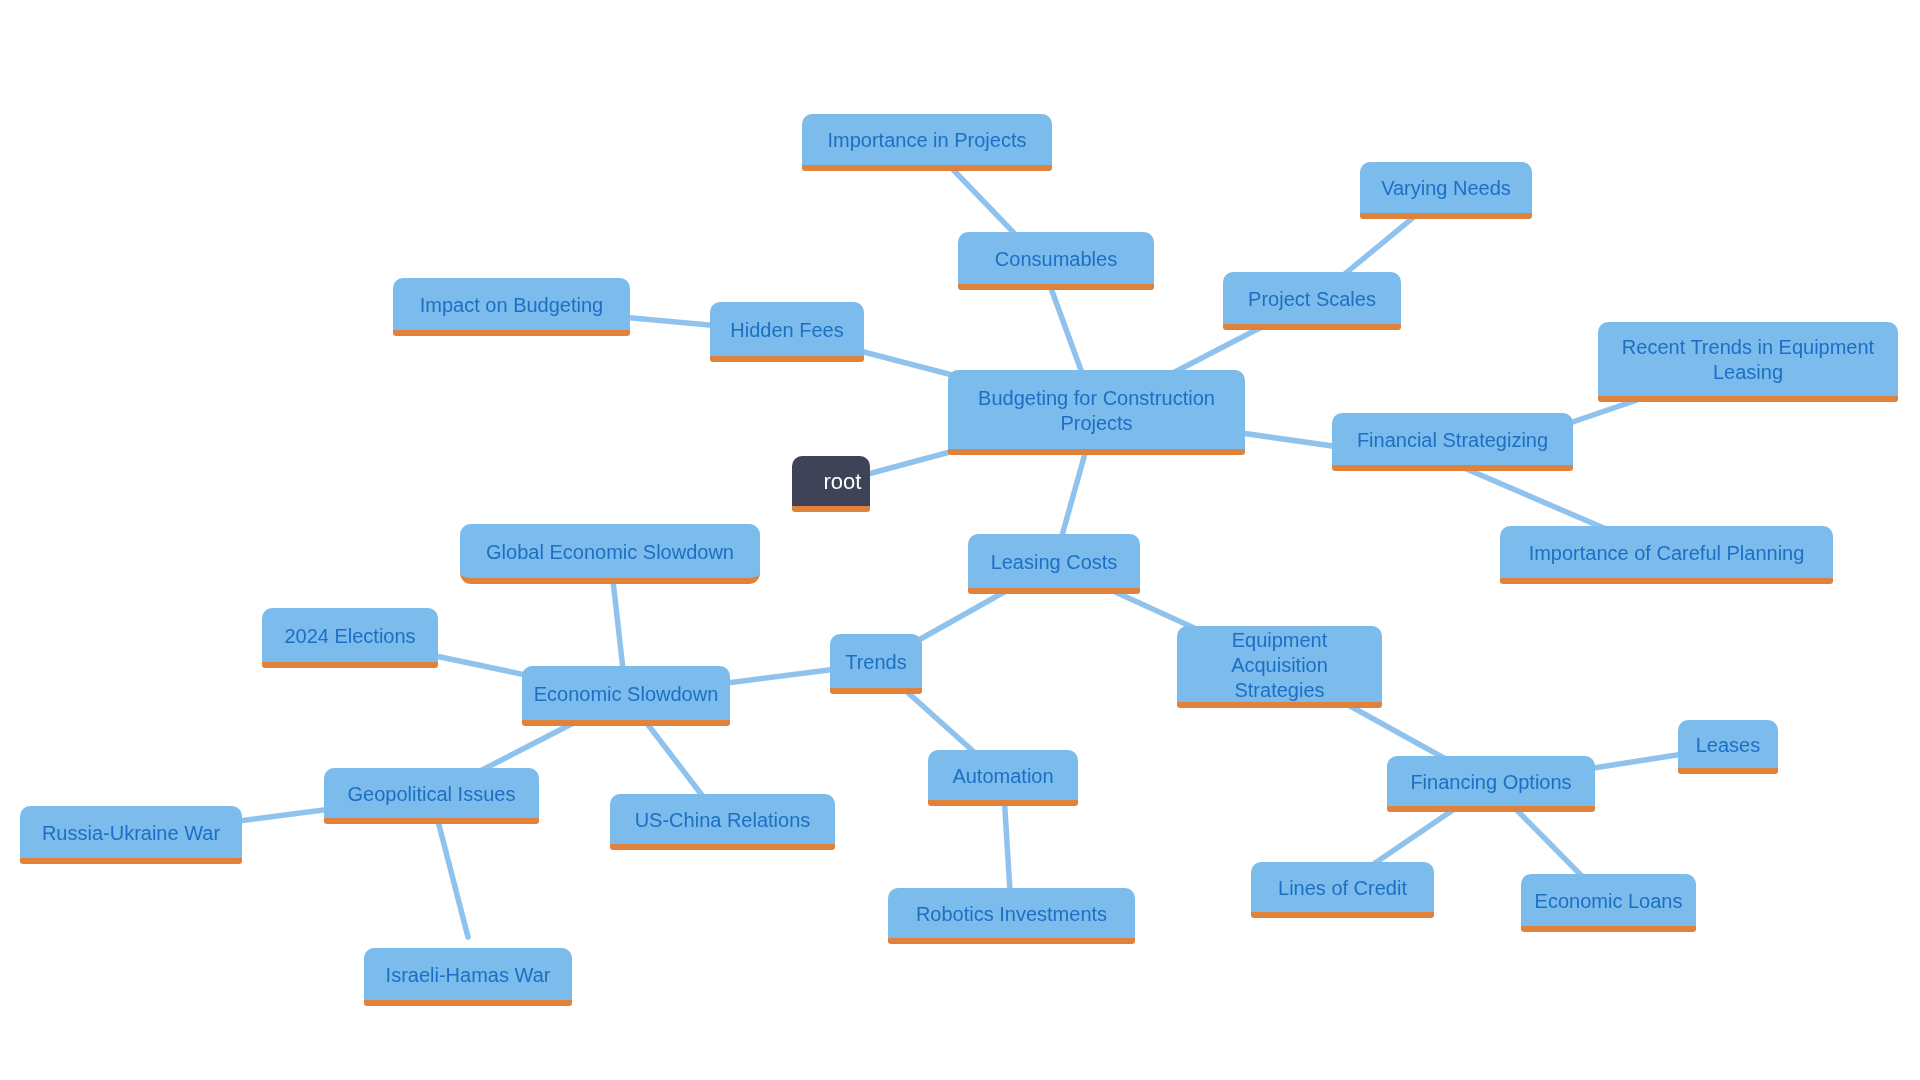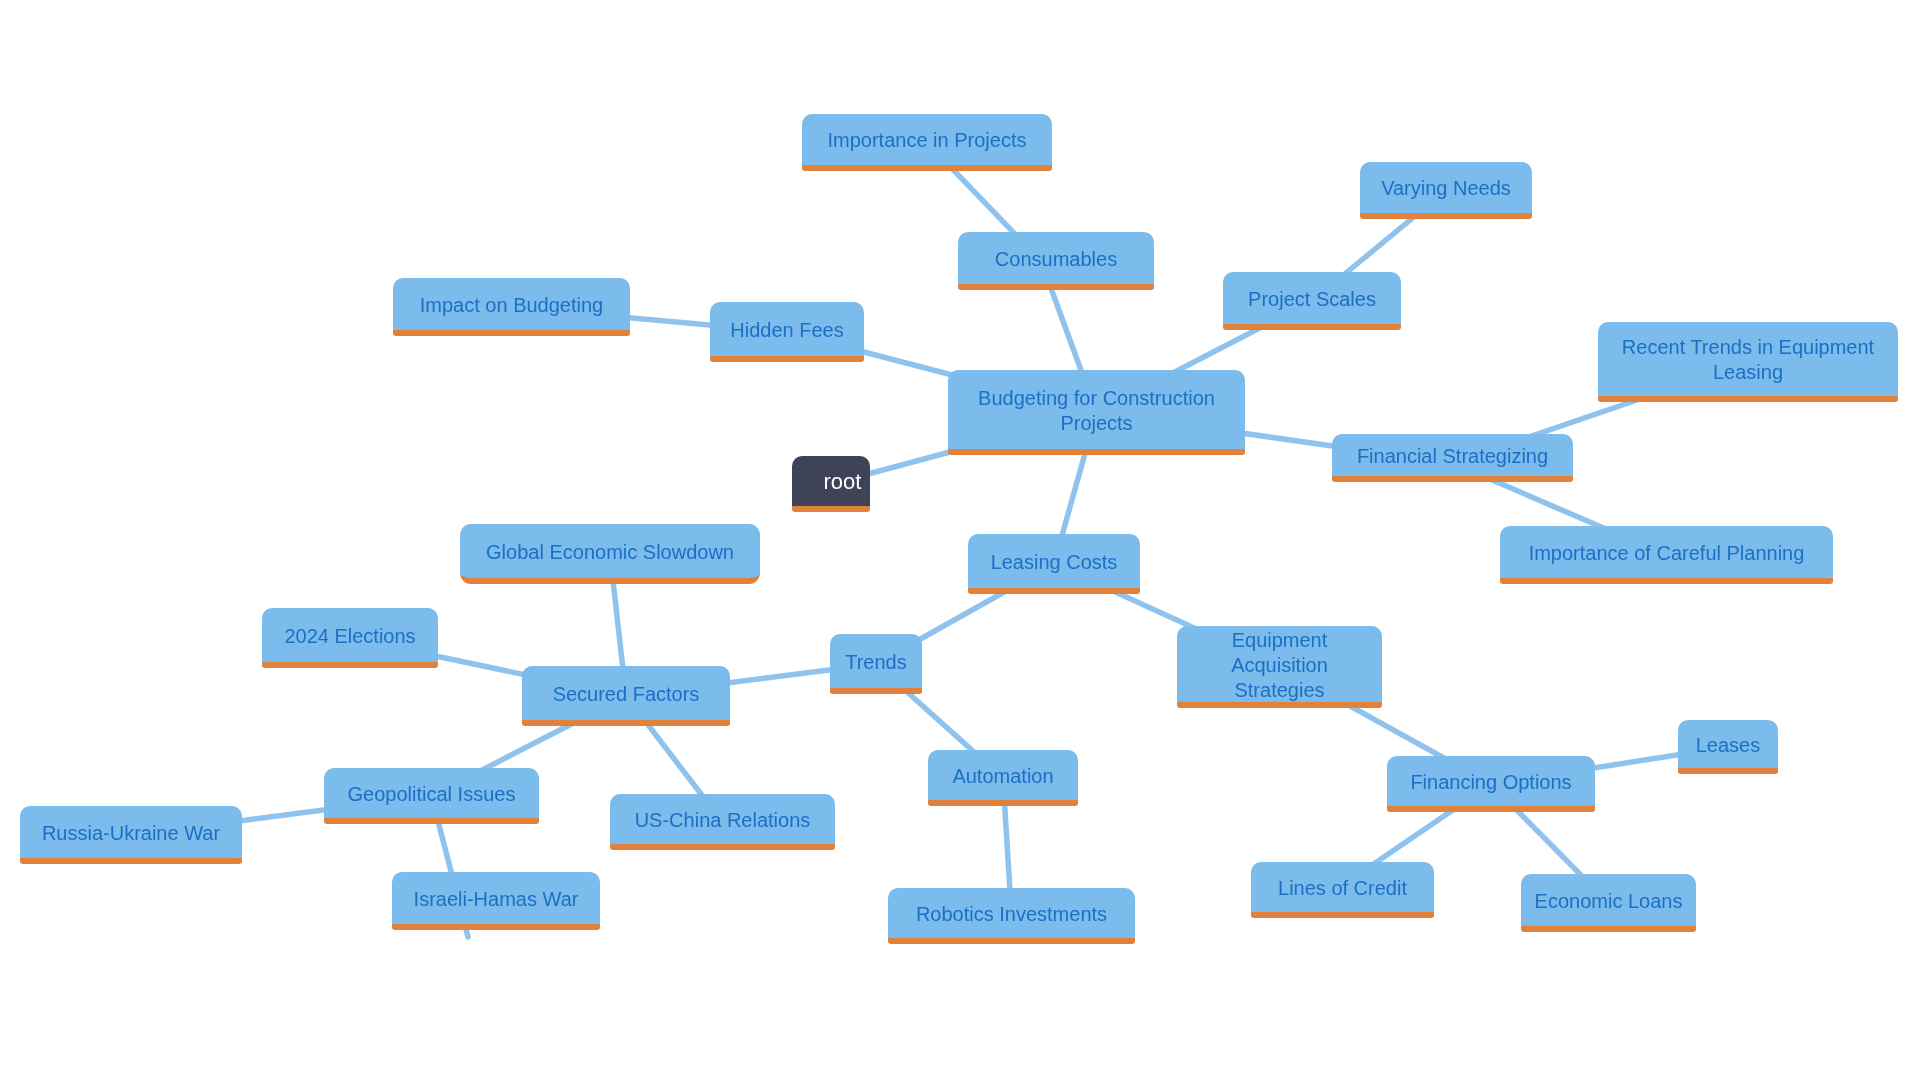--- a/index.html
+++ b/index.html
@@ -115,21 +115,21 @@
       </div>
       <div class="node branch" style="left: 393px; top: 278px; width: 237px; height: 58px;">
         <span class="label">Impact on Budgeting</span>
       </div>
       <div class="node branch" style="left: 1598px; top: 322px; width: 300px; height: 80px;">
         <span class="label">Recent Trends in Equipment Leasing</span>
       </div>
       <div class="node branch" style="left: 948px; top: 370px; width: 297px; height: 85px;">
         <span class="label">Budgeting for Construction Projects</span>
       </div>
-      <div class="node branch" style="left: 1332px; top: 434px; width: 241px; height: 48px;">
+      <div class="node branch" style="left: 1332px; top: 413px; width: 241px; height: 58px;">
         <span class="label">Financial Strategizing</span>
       </div>
       <div class="node root" style="left: 792px; top: 456px; width: 78px; height: 56px;">
         <span class="label">root</span>
       </div>
       <div class="node branch" style="left: 1500px; top: 526px; width: 333px; height: 58px;">
         <span class="label">Importance of Careful Planning</span>
       </div>
       <div class="node branch" style="left: 460px; top: 524px; width: 300px; height: 60px; border-radius: 11px;">
         <span class="label">Global Economic Slowdown</span>
@@ -140,21 +140,21 @@
       <div class="node branch" style="left: 262px; top: 608px; width: 176px; height: 60px;">
         <span class="label">2024 Elections</span>
       </div>
       <div class="node branch" style="left: 1177px; top: 626px; width: 205px; height: 82px;">
         <span class="label">Equipment Acquisition Strategies</span>
       </div>
       <div class="node branch" style="left: 830px; top: 634px; width: 92px; height: 60px;">
         <span class="label">Trends</span>
       </div>
       <div class="node branch" style="left: 522px; top: 666px; width: 208px; height: 60px;">
-        <span class="label">Secured Factors</span>
+        <span class="label">Economic Slowdown</span>
       </div>
       <div class="node branch" style="left: 1678px; top: 720px; width: 100px; height: 54px;">
         <span class="label">Leases</span>
       </div>
       <div class="node branch" style="left: 928px; top: 750px; width: 150px; height: 56px;">
         <span class="label">Automation</span>
       </div>
       <div class="node branch" style="left: 1387px; top: 756px; width: 208px; height: 56px;">
         <span class="label">Financing Options</span>
       </div>
@@ -169,17 +169,17 @@
       </div>
       <div class="node branch" style="left: 1251px; top: 862px; width: 183px; height: 56px;">
         <span class="label">Lines of Credit</span>
       </div>
       <div class="node branch" style="left: 1521px; top: 874px; width: 175px; height: 58px;">
         <span class="label">Economic Loans</span>
       </div>
       <div class="node branch" style="left: 888px; top: 888px; width: 247px; height: 56px;">
         <span class="label">Robotics Investments</span>
       </div>
-      <div class="node branch" style="left: 364px; top: 872px; width: 208px; height: 58px; margin-left: 28px;">
+      <div class="node branch" style="left: 364px; top: 948px; width: 208px; height: 58px;">
         <span class="label">Israeli-Hamas War</span>
       </div>
     </div>
 </div>
 
 </body></html>

